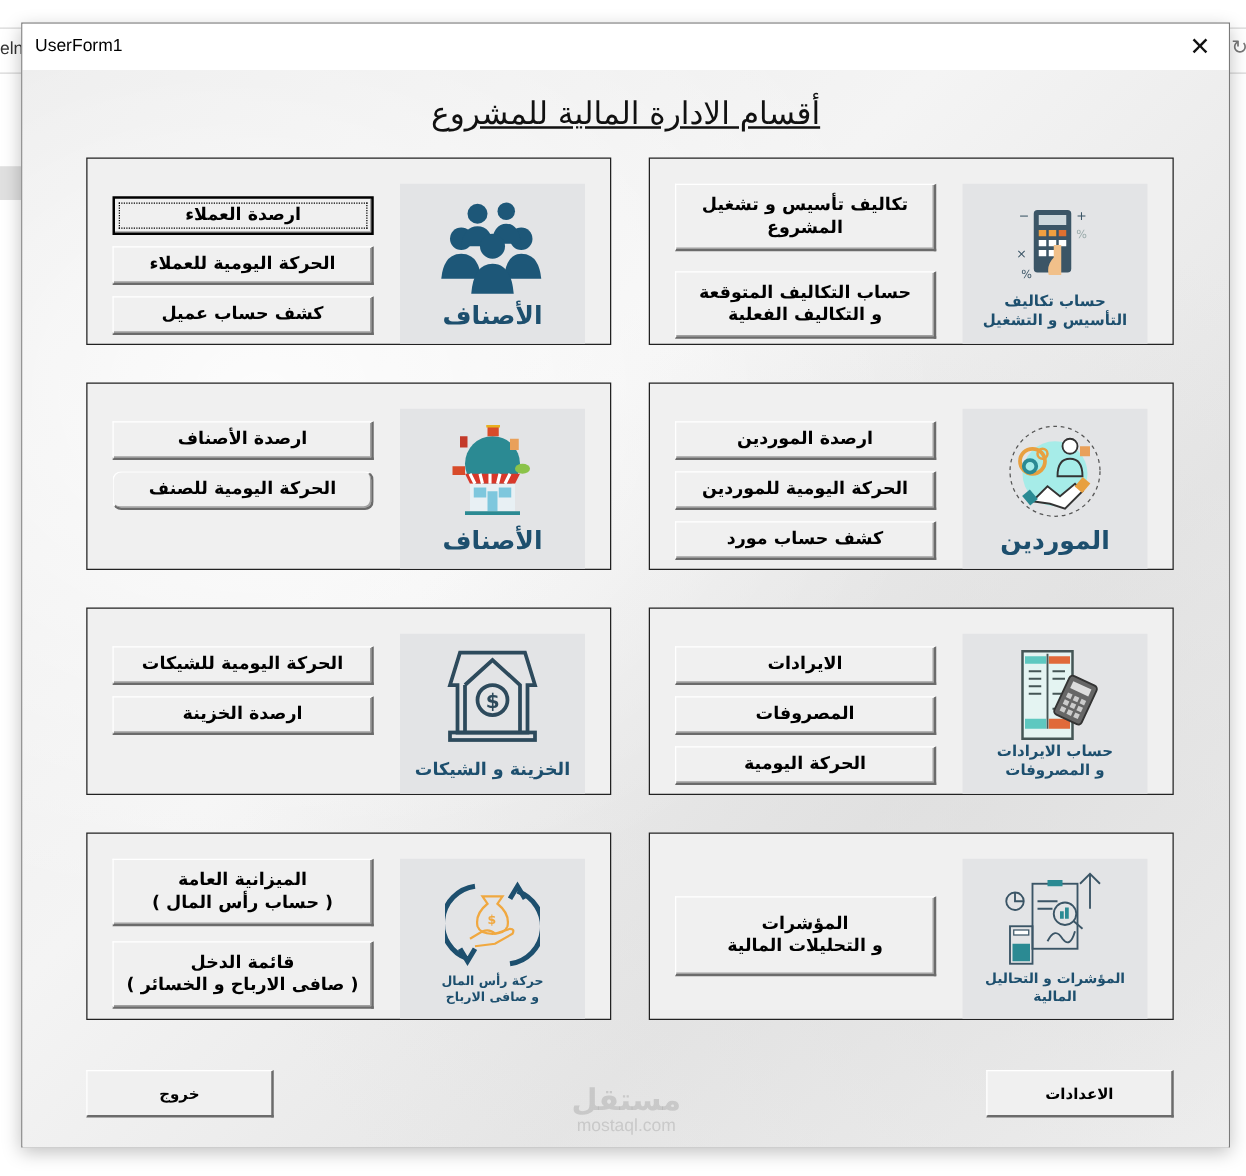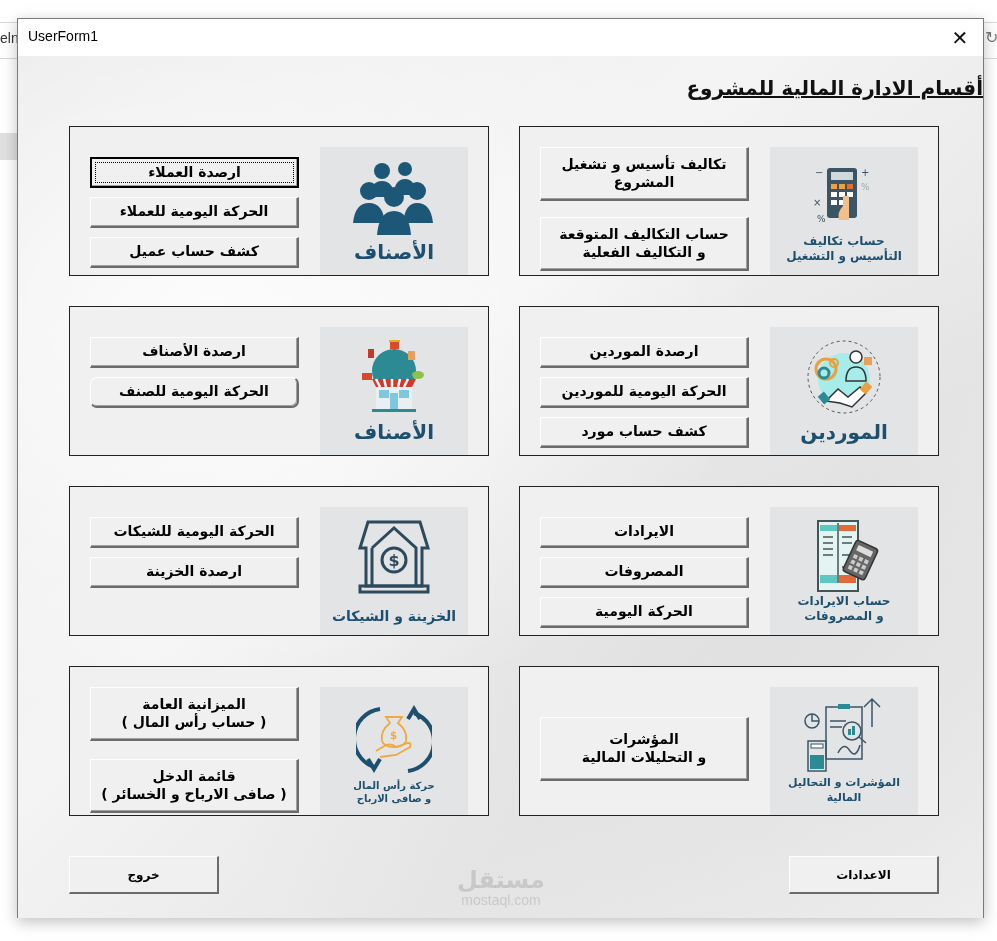--- a/index.html
+++ b/index.html
@@ -15,21 +15,21 @@
   .titlebar { position: absolute; left: 0; top: 0; width: 100%; height: 37px; background: #ffffff; }
   .titlebar .title { position: absolute; left: 10px; top: 9px; font-size: 14px; color: #000; font-family: "Liberation Sans", sans-serif; }
   .titlebar .close { position: absolute; right: 0; top: 0; width: 46px; height: 37px; display: flex; align-items: center; justify-content: center; font-size: 20px; color: #111; cursor: pointer; font-family: "Liberation Sans", sans-serif; }
 
   .content { position: absolute; left: 0; top: 37px; width: 100%; height: 862px;
     background:
       radial-gradient(ellipse at 20% 30%, rgba(255,255,255,0.8), rgba(255,255,255,0) 50%),
       radial-gradient(ellipse at 80% 70%, rgba(220,220,220,0.6), rgba(220,220,220,0) 55%),
       linear-gradient(135deg, #e9e9e9 0%, #f4f4f4 40%, #e6e6e6 70%, #f2f2f2 100%);
   }
-  .heading { position: absolute; left: 0; top: 20px; width: 100%; text-align: right; font-size: 20px; font-weight: bold; text-decoration: underline; color: #111; direction: rtl; }
+  .heading { position: absolute; left: 0; top: 20px; width: 100%; text-align: center; font-size: 25px; font-weight: normal; text-decoration: underline; color: #111; direction: rtl; }
 
   .panel { position: absolute; width: 420px; height: 150px; border: 1px solid #222; background: #f0f0f0; }
   .tile { position: absolute; left: 250px; top: 20px; width: 148px; height: 128px; background: #e3e4e6; display: flex; flex-direction: column; align-items: center; justify-content: flex-end; padding-bottom: 10px; }
   .tile .icon { position: absolute; top: 8px; left: 0; width: 100%; height: 84px; display: flex; align-items: center; justify-content: center; }
   .tile .caption { direction: rtl; text-align: center; color: #1d4f6e; font-weight: bold; line-height: 1.3; }
   .caption.big { font-size: 20px; }
   .caption.small { font-size: 12px; }
   .caption.xsmall { font-size: 10px; }
 
   .btn { position: absolute; left: 20px; width: 209px; background: #f0f0f0; border-top: 1px solid #ffffff; border-left: 1px solid #ffffff; border-right: 2px solid #6b6b6b; border-bottom: 2px solid #6b6b6b; box-shadow: inset -1px -1px 0 #a0a0a0; display: flex; align-items: center; justify-content: center; text-align: center; direction: rtl; font-size: 14px; font-weight: bold; color: #000; cursor: pointer; line-height: 1.25; white-space: pre-line; }
@@ -231,21 +231,21 @@
           </svg>
         </div>
         <div class="caption small" style="white-space:pre-line;">حساب الايرادات
 و المصروفات</div>
       </div>
     </div>
 
     <div class="panel" style="left:51px; top:610px;">
       <div class="btn h52" style="top:20px;">الميزانية العامة
 ( حساب رأس المال )</div>
-      <div class="btn h52" style="top:92px;">قائمة الدخل
+      <div class="btn h52" style="top:86px;">قائمة الدخل
 ( صافى الارباح و الخسائر )</div>
       <div class="tile">
         <div class="icon">
           <svg width="76" height="80" viewBox="0 0 76 80">
             <path d="M24 12 A30 30 0 0 0 18 70" fill="none" stroke="#1d4f6e" stroke-width="4"></path>
             <path d="M12 62 L18 72 L24 62" fill="none" stroke="#1d4f6e" stroke-width="4"></path>
             <path d="M52 74 A30 30 0 0 0 58 16" fill="none" stroke="#1d4f6e" stroke-width="4"></path>
             <path d="M52 22 L58 12 L64 22" fill="none" stroke="#1d4f6e" stroke-width="4"></path>
             <g fill="none" stroke="#f0a840" stroke-width="1.8">
               <path d="M30 20 L46 20 L42 26 Q52 34 50 44 Q48 50 38 50 Q28 50 26 44 Q24 34 34 26Z"></path>

